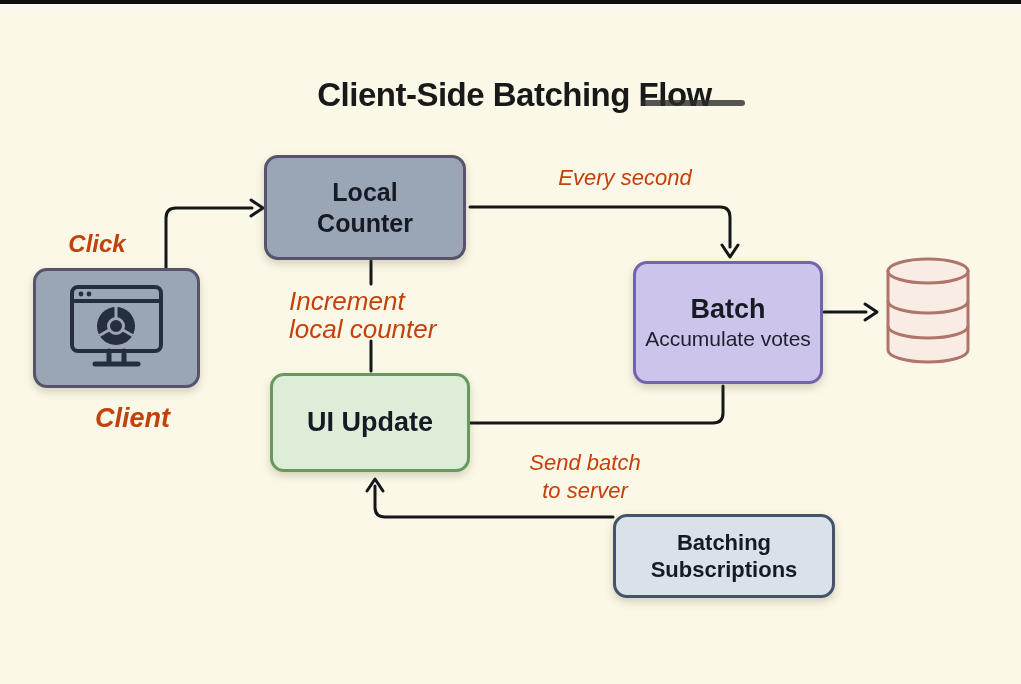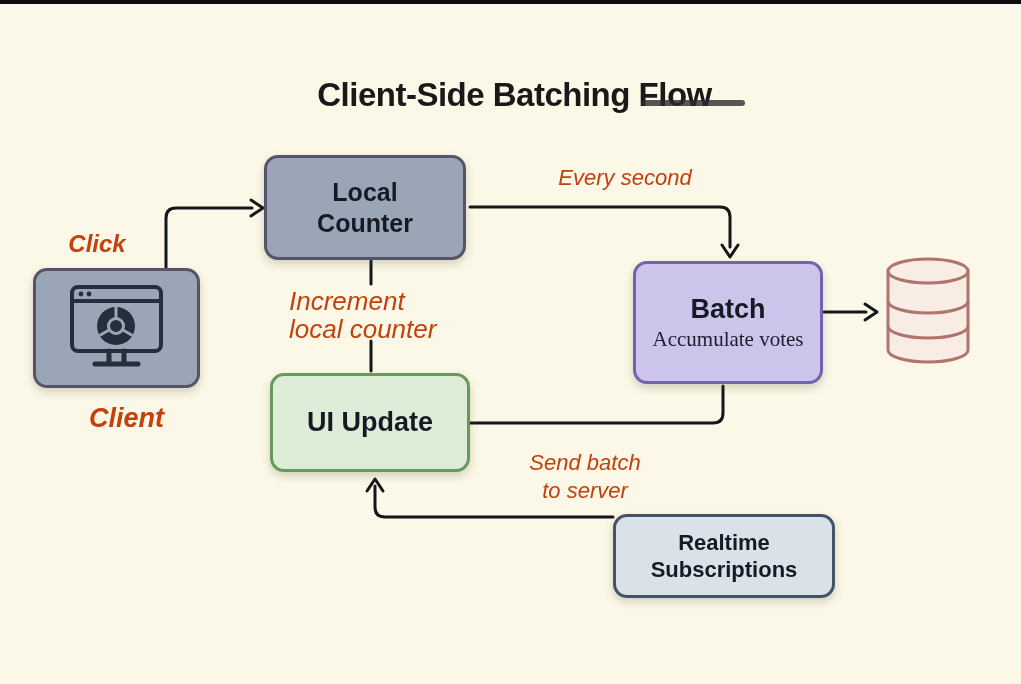--- a/index.html
+++ b/index.html
@@ -22,21 +22,21 @@
   .node{
     position:absolute;box-sizing:border-box;border-radius:14px;
     display:flex;flex-direction:column;align-items:center;justify-content:center;
     text-align:center;box-shadow:0 4px 9px rgba(95,90,60,.25);
   }
   .node-gray{background:var(--node-gray-fill,#9AA6B6);border:3px solid var(--node-gray-border,#57536B);}
   .node-batch{background:var(--batch-fill,#CCC4EA);border:3px solid var(--batch-border,#7163AE);}
   .node-green{background:var(--green-fill,#DEEDD8);border:3px solid var(--green-border,#67995F);}
   .node-blue{background:var(--blue-fill,#D9E1E9);border:3px solid var(--blue-border,#44536A);}
   .node-label{font-weight:bold;font-size:25px;line-height:31px;white-space:pre-line;color:#161A24;}
-  .node-sub{font-size:21px;margin-top:2px;color:#1C1F30;font-family:Liberation Serif, serif;}
+  .node-sub{font-size:21px;margin-top:2px;color:#1C1F30;}
   .annot{position:absolute;font-size:22px;line-height:28px;white-space:pre-line;color:#c2410c;font-style:italic;}
   .annot-bold{font-weight:bold;font-size:24px;}
   .center{text-align:center;}
   .edges{position:absolute;left:0;top:0;}
   .edge{stroke:var(--arrow,#14161A);stroke-width:3;fill:none;stroke-linecap:round;stroke-linejoin:round;}
   .icon-stroke{stroke:var(--icon-ink,#262D3C);fill:none;stroke-linecap:round;stroke-linejoin:round;}
   .icon-fill{fill:var(--icon-ink,#262D3C);}
   .chrome-carve{stroke:var(--node-gray-fill,#9AA6B6);fill:none;}
   .db-shape{fill:var(--db-fill,#F8ECE5);stroke:var(--db-stroke,#B0756A);stroke-width:3;}
   .db-line{fill:none;stroke:var(--db-stroke,#B0756A);stroke-width:3;}
@@ -88,21 +88,21 @@
       <circle class="icon-fill" cx="47" cy="43" r="19"></circle>
       <circle class="chrome-carve" cx="47" cy="43" r="7.5" stroke-width="3"></circle>
       <line class="chrome-carve" x1="47" y1="35.5" x2="47" y2="24" stroke-width="3"></line>
       <line class="chrome-carve" x1="40.5" y1="46.8" x2="30.5" y2="52.5" stroke-width="3"></line>
       <line class="chrome-carve" x1="53.5" y1="46.8" x2="63.5" y2="52.5" stroke-width="3"></line>
       <line class="icon-stroke" x1="40" y1="68" x2="40" y2="79" stroke-width="5"></line>
       <line class="icon-stroke" x1="55" y1="68" x2="55" y2="79" stroke-width="5"></line>
       <line class="icon-stroke" x1="26" y1="81" x2="69" y2="81" stroke-width="5"></line>
     </svg>
   </div>
-  <div class="annot annot-bold center" style="left:43px;top:404px;width:167px;font-size:27px;">Client</div>
+  <div class="annot annot-bold center" style="left:49px;top:404px;width:167px;font-size:27px;">Client</div>
   <div class="annot annot-bold center" style="left:57px;top:230px;width:80px;">Click</div>
 
   <div class="node node-gray" style="left:264px;top:155px;width:202px;height:105px;">
     <div class="node-label">Local
 Counter</div>
   </div>
 
   <div class="annot center" style="left:520px;top:164px;width:210px;font-weight:500;">Every second</div>
 
   <div class="annot" style="left:289px;top:287px;width:165px;font-size:26px;">Increment
@@ -115,17 +115,17 @@
 
 
   <div class="node node-green" style="left:270px;top:373px;width:200px;height:99px;">
     <div class="node-label" style="font-size:27px;">UI Update</div>
   </div>
 
   <div class="annot center" style="left:517px;top:449px;width:136px;font-weight:500;">Send batch
 to server</div>
 
   <div class="node node-blue" style="left:613px;top:514px;width:222px;height:84px;">
-    <div class="node-label" style="font-size:22px;line-height:27px;">Realtime
+    <div class="node-label" style="font-size:22px;line-height:27px;">Batching
 Subscriptions</div>
   </div>
 
 </div>
 
 </body></html>

